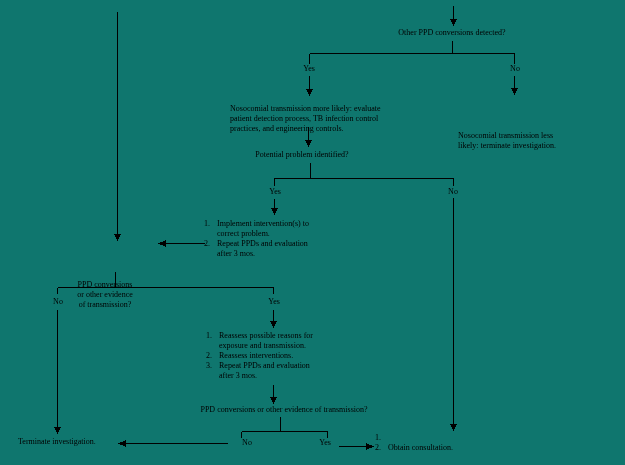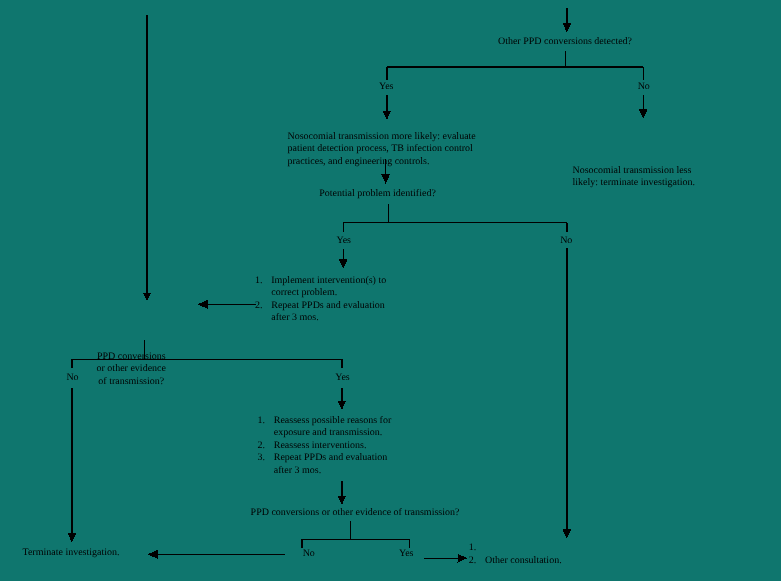--- a/index.html
+++ b/index.html
@@ -173,17 +173,17 @@
   <div class="branch-label" style="left:310px; top:438px;">Yes</div>
 
   <div class="txtblock nowrap" style="left:18px; top:437px;">Terminate investigation.</div>
 
   <div class="numlist" style="left:375px; top:433px; width:250px;">
     <div class="li">
       <span class="num">1.</span>
     </div>
     <div class="li">
       <span class="num">2.</span>
-      <span class="txt nowrap">Other consultation.</span>
+      <span class="txt nowrap">Obtain consultation.</span>
     </div>
   </div>
 
 </div>
 
 </body></html>

